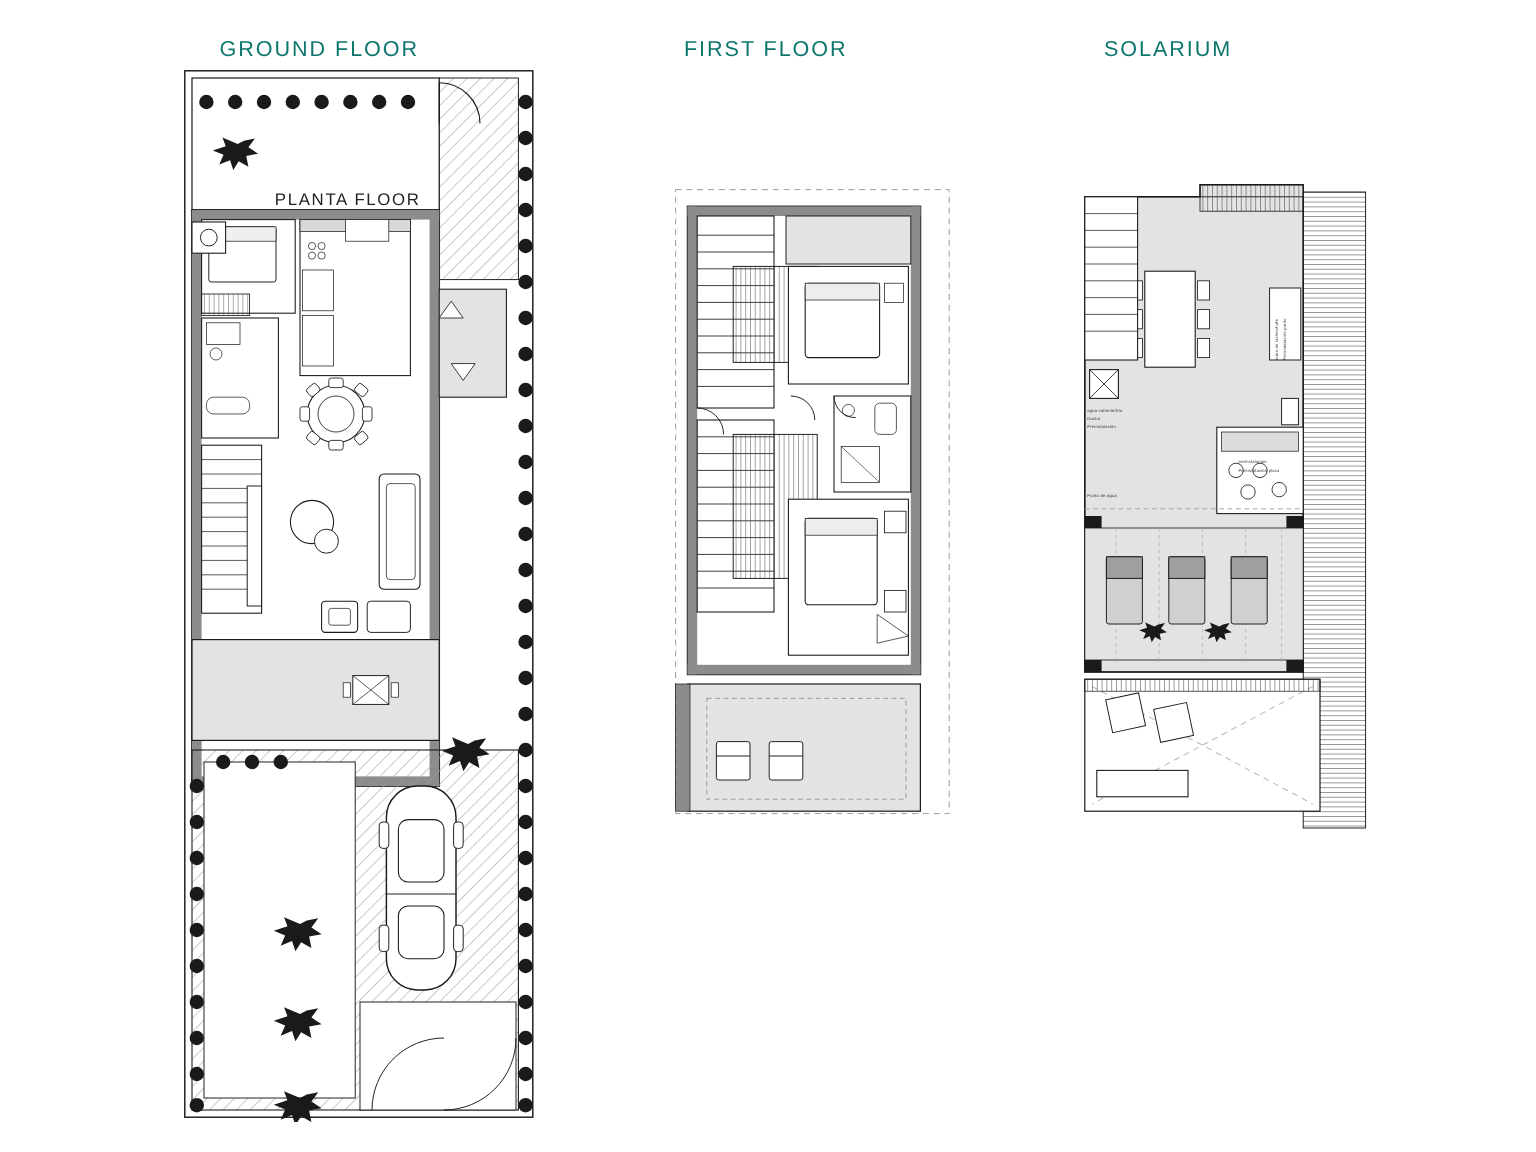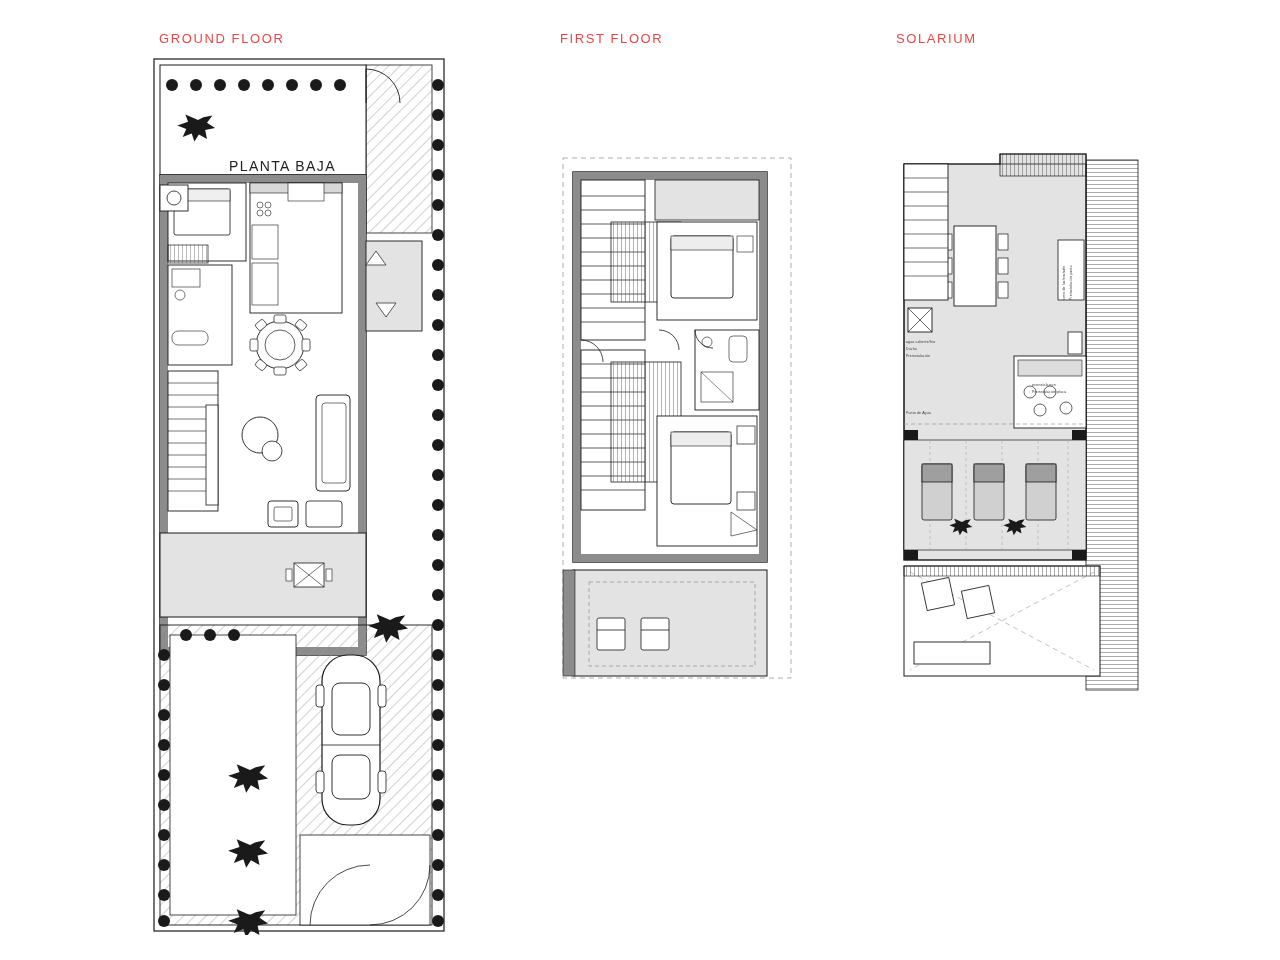--- a/index.html
+++ b/index.html
@@ -13,28 +13,29 @@
     font-family: "Liberation Sans", sans-serif;
     position: relative;
     overflow: hidden;
   }
   .sheet {
     position: absolute;
     inset: 0;
   }
   .plan-title {
     position: absolute;
-    font-size: 13px;
+    font-size: 18px;
     letter-spacing: 1.6px;
-    color: #ef4444;
+    color: #0f766e;
     font-family: "Liberation Sans", sans-serif;
     white-space: nowrap;
+    margin-left: 24px;
   }
   #title-ground { left: 159px; top: 31px; }
-  #title-first  { left: 560px; top: 31px; }
+  #title-first  { left: 546px; top: 31px; }
   #title-solarium { left: 896px; top: 31px; text-align: center; }
 
   .plan { position: absolute; }
   #plan-ground   { left: 150px; top: 55px;  width: 300px; height: 880px; }
   #plan-first    { left: 545px; top: 140px; width: 280px; height: 560px; }
   #plan-solarium { left: 890px; top: 140px; width: 250px; height: 560px; }
 
   .plan svg { display: block; }
 
   .label-planta-baja {
@@ -281,21 +282,21 @@
         <circle cx="24" cy="143" r="7" fill="none" stroke="#1a1a1a" stroke-width="0.8"></circle>
       </g>
 
       <g>
         <rect x="216" y="186" width="56" height="90" fill="#e3e3e3" stroke="#1a1a1a" stroke-width="0.9"></rect>
         <path d="M226 196 l10 14 l-20 0 z" fill="#ffffff" stroke="#1a1a1a" stroke-width="0.7"></path>
         <path d="M236 262 l-10 -14 l20 0 z" fill="#ffffff" stroke="#1a1a1a" stroke-width="0.7"></path>
       </g>
     </svg>
   </div>
-  <div class="label-planta-baja">PLANTA BAJA</div>
+  <div class="label-planta-baja">PLANTA FLOOR</div>
 
   <div class="plan" id="plan-first">
     <svg width="280" height="560" viewBox="0 0 280 560" xmlns="http://www.w3.org/2000/svg">
       <defs>
         <pattern id="f-vlines" width="4" height="4" patternUnits="userSpaceOnUse">
           <line x1="0" y1="0" x2="0" y2="4" stroke="#444" stroke-width="0.8"></line>
         </pattern>
         <pattern id="f-hlines" width="3.5" height="3.5" patternUnits="userSpaceOnUse">
           <line x1="0" y1="0" x2="3.5" y2="0" stroke="#333" stroke-width="0.9"></line>
         </pattern>

